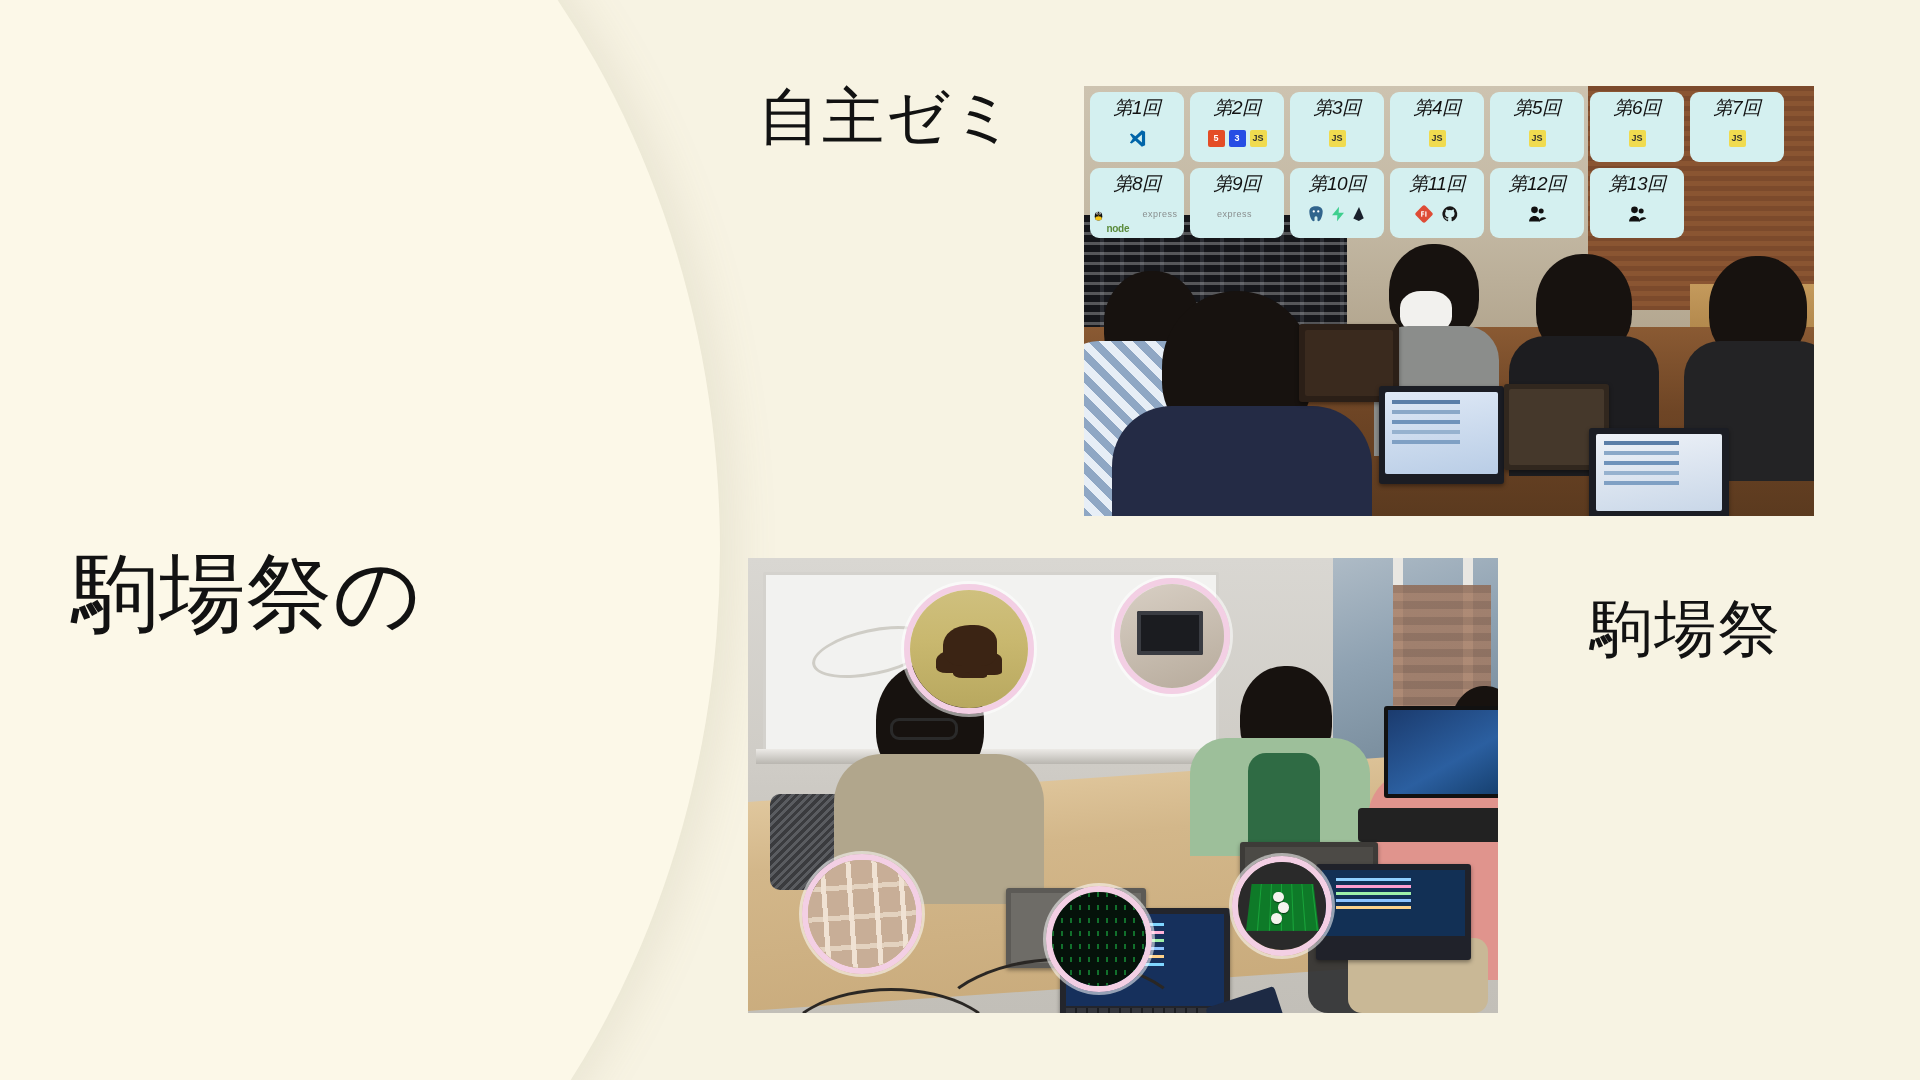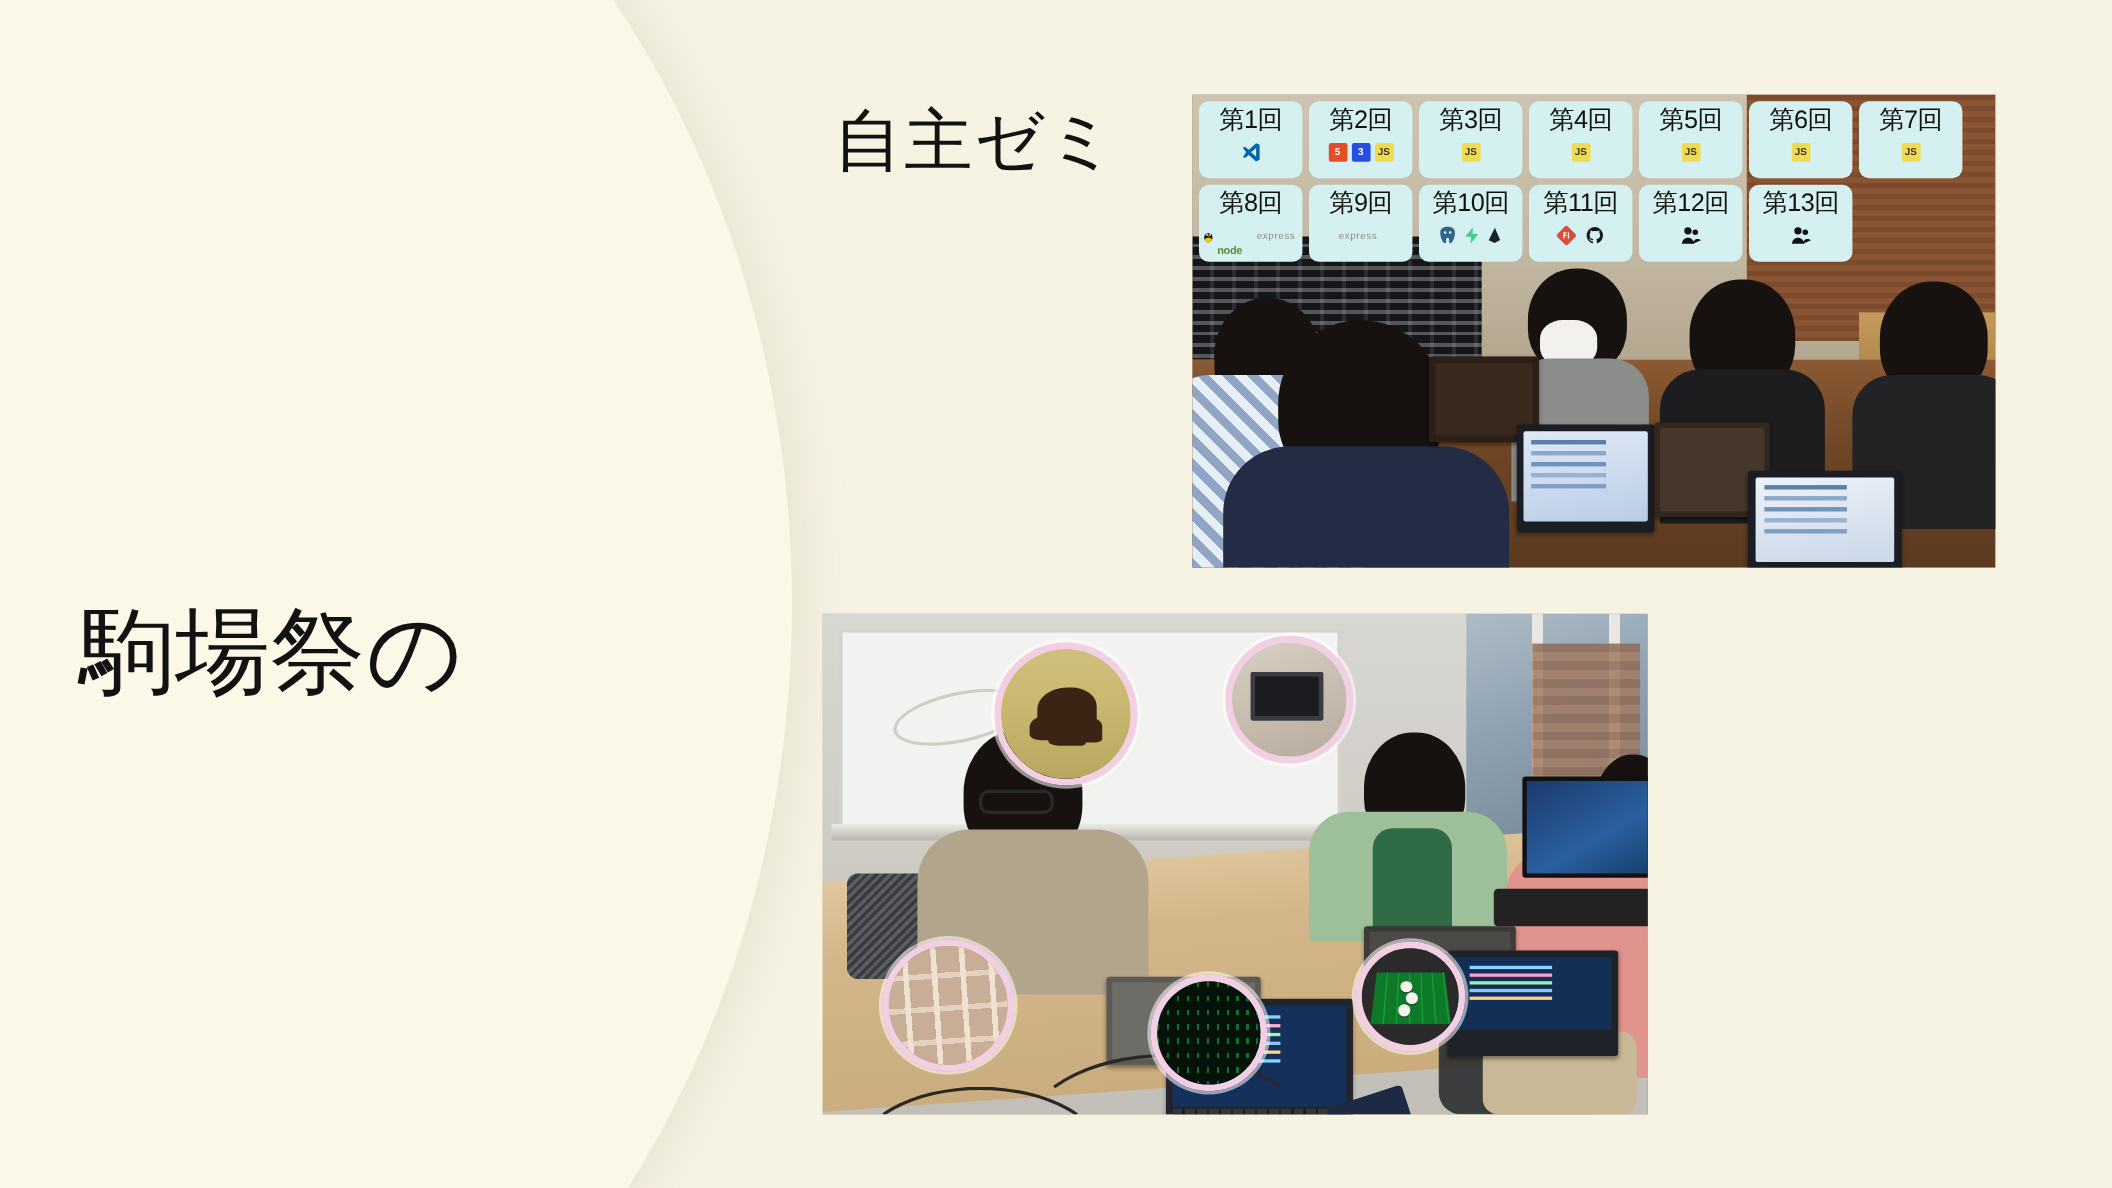--- a/index.html
+++ b/index.html
@@ -39,21 +39,21 @@
   
   .caption{
     position:absolute;
     color:#121212;
     font-size:62px;
     line-height:1;
     letter-spacing:2px;
     font-weight:500;
     white-space:nowrap;
   }
-  #caption-zemi{left:758px;top:98px;font-family:Liberation Serif, serif;}
+  #caption-zemi{left:758px;top:86px;font-family:Liberation Serif, serif;}
   #caption-komaba{left:1590px;top:598px;}
 
   
   .photo{
     position:absolute;
     overflow:hidden;
     background:#8d8477;
   }
   #photo-zemi{left:1084px;top:86px;width:730px;height:430px;}
   #photo-komaba{left:748px;top:558px;width:750px;height:455px;}
@@ -148,21 +148,21 @@
   #cards{position:absolute;left:1090px;top:92px;width:718px;}
   .card-row{display:flex;gap:6px;margin-bottom:6px;}
   .card{
     background:#D4F0F0;
     border-radius:9px;
     width:94px;height:70px;
     display:flex;flex-direction:column;align-items:center;justify-content:flex-start;
     padding-top:3px;
     box-sizing:border-box;
   }
-  .card .ttl{font-size:23px;line-height:26px;color:#111;letter-spacing:-.5px;white-space:nowrap;}
+  .card .ttl{font-size:19px;line-height:26px;color:#111;letter-spacing:-.5px;white-space:nowrap;font-style:italic;}
   .card .icons{display:flex;align-items:center;justify-content:center;gap:4px;height:30px;margin-top:2px;}
 
   
   .ic{display:inline-block;width:17px;height:17px;position:relative;flex:0 0 auto;}
   .ic.sq{border-radius:2px;font-size:9px;font-weight:bold;line-height:17px;text-align:center;}
   .ic-js{background:#F0DB4F;color:#323330;}
   .ic-html{background:#E44D26;color:#fff;}
   .ic-css{background:#264DE4;color:#fff;}
   .ic-vscode{width:19px;height:19px;}
   .ic svg{display:block;width:100%;height:100%;}
@@ -180,20 +180,21 @@
   <div class="bg-base"></div>
   <div class="bg-ellipse"></div>
 
   <div id="headline">
     <span class="hl-line">駒場祭の</span>
     
     
   </div>
 
   <div class="caption" id="caption-zemi">自主ゼミ</div>
+  <div class="caption" id="caption-komaba">駒場祭</div>
 
   <div class="photo" id="photo-zemi">
     <div class="scene">
       <div class="z-wall"></div>
       <div class="z-wood"></div>
       <div class="z-wood2"></div>
       <div class="z-racks"></div>
       <div class="z-table"></div>
 
       <div class="head" style="left:20px;top:185px;width:96px;height:108px;"></div>

